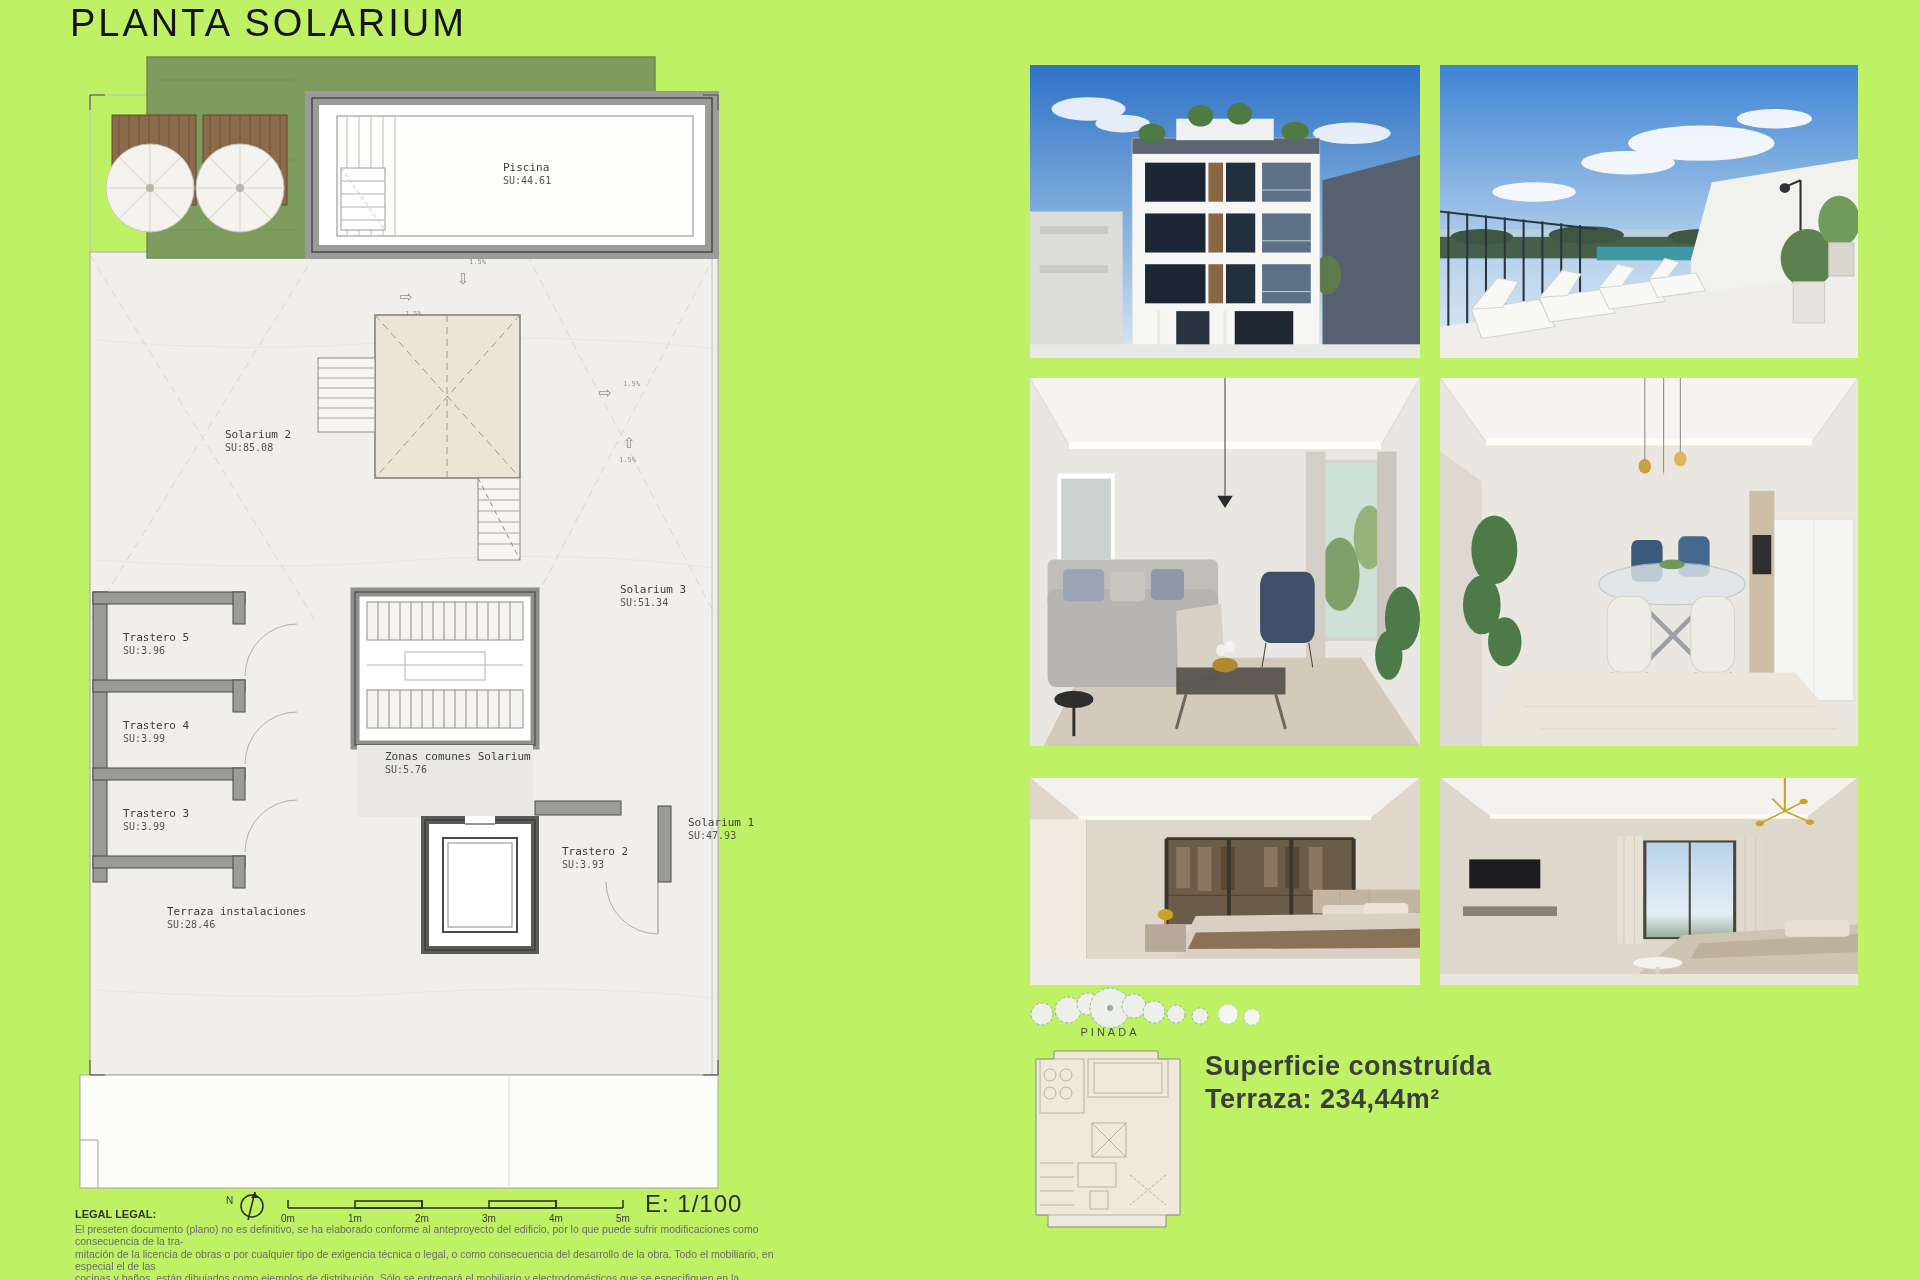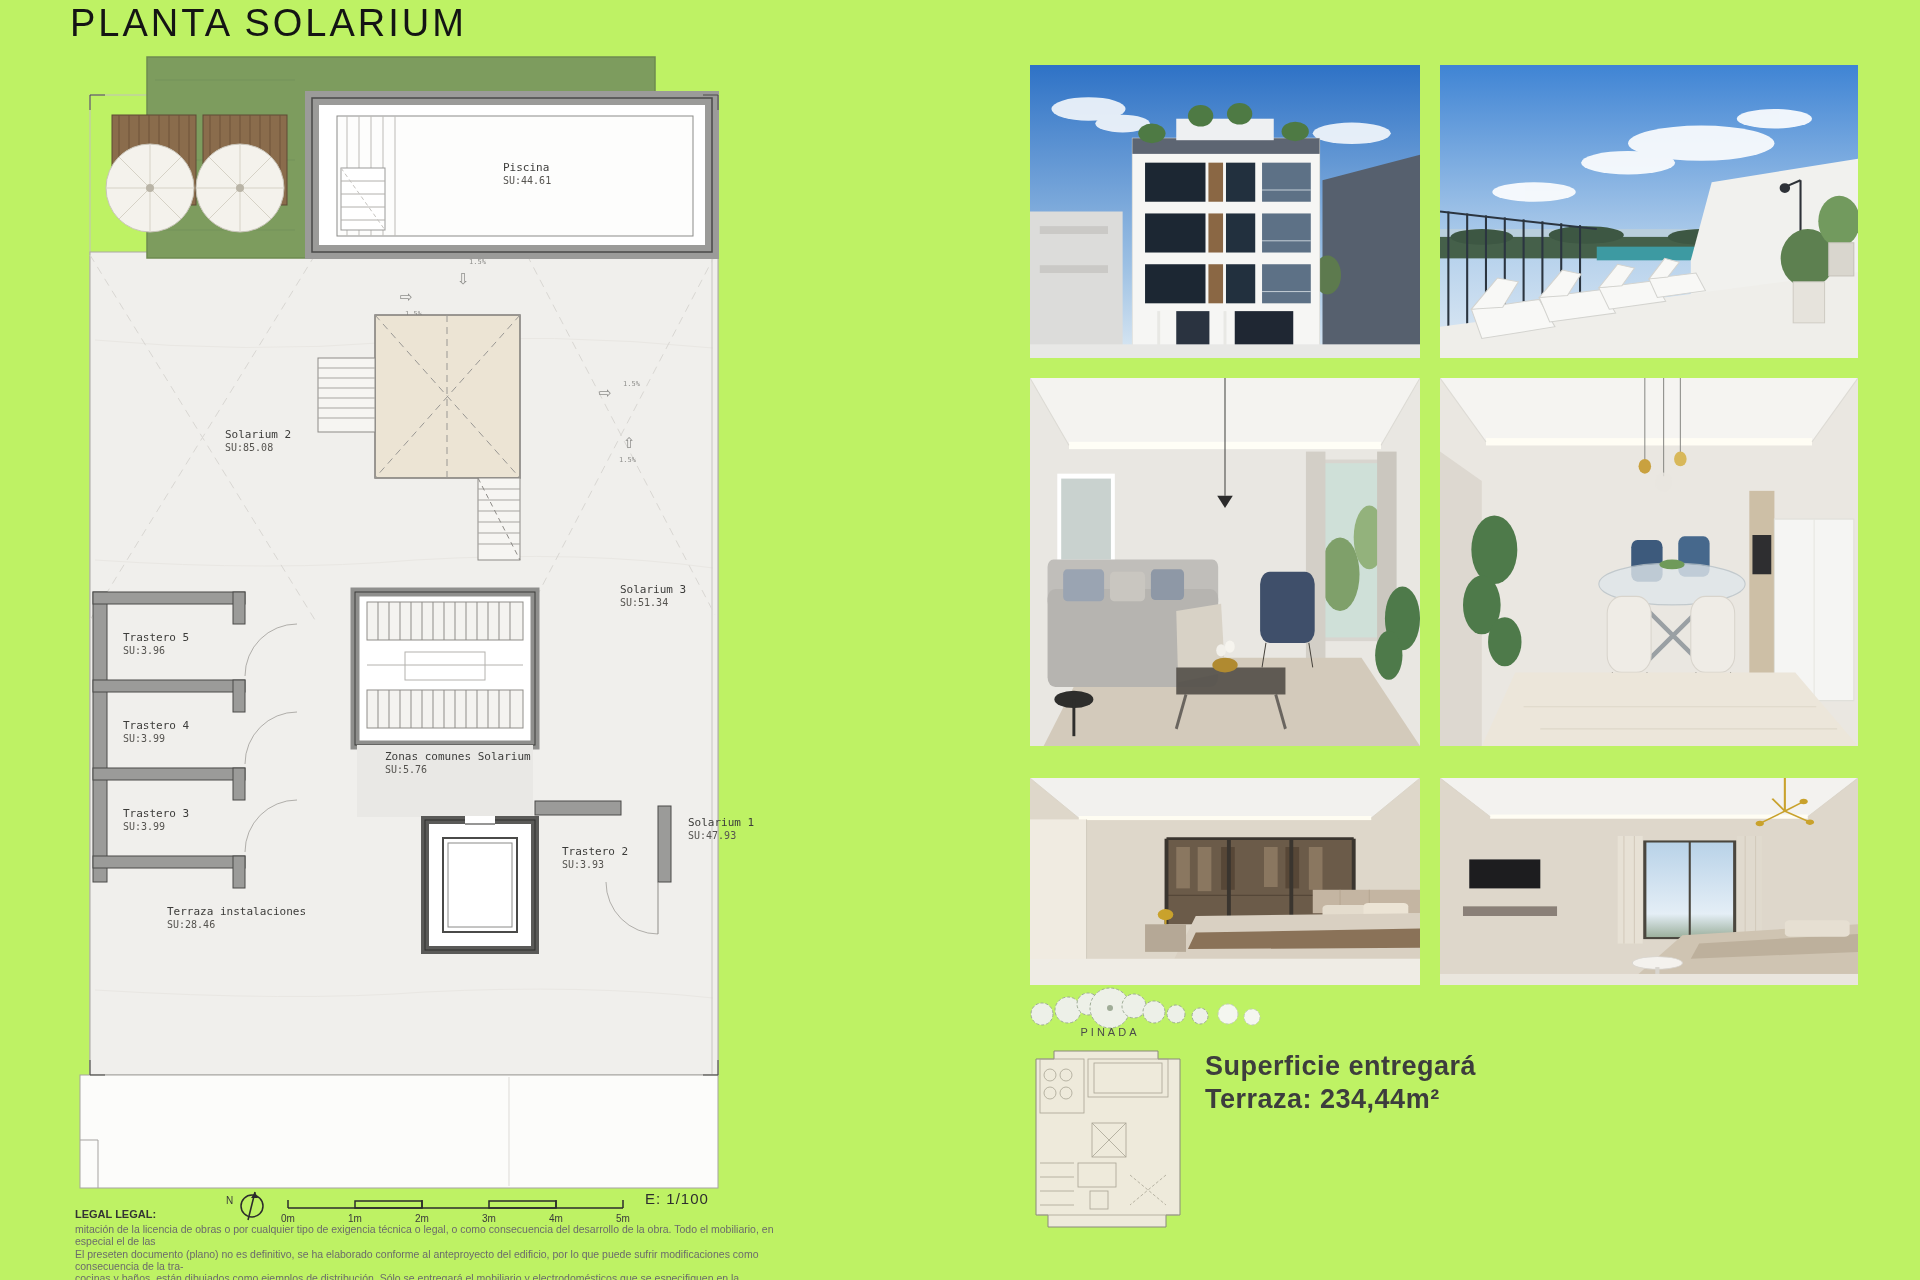--- a/index.html
+++ b/index.html
@@ -6,21 +6,21 @@
   #page{position:relative;width:1920px;height:1280px;background:#bef264;overflow:hidden;
         font-family:"Liberation Sans",sans-serif;}
   .abs{position:absolute;}
   #title{left:70px;top:2px;font-size:38px;font-weight:400;letter-spacing:3px;color:#141414;}
   
   .lbl{font-family:"DejaVu Sans Mono",monospace;font-size:11px;fill:#3c3c3a;}
   .lbl2{font-family:"DejaVu Sans Mono",monospace;font-size:10px;fill:#55534f;}
   .arrow{font-family:"DejaVu Sans",sans-serif;font-size:15px;fill:#8f8f8c;}
   .pct{font-family:"DejaVu Sans Mono",monospace;font-size:7px;fill:#8f8f8c;}
   .tick{font-family:"Liberation Sans",sans-serif;font-size:10px;fill:#3a3a3a;}
-  #scale-ratio{left:645px;top:1190px;font-size:15px;color:#2e2e2e;letter-spacing:1px;}
+  #scale-ratio{left:645px;top:1190px;font-size:24px;color:#2e2e2e;letter-spacing:1px;}
   #legal{left:75px;top:1208px;width:700px;}
   #legal .head{font-size:11px;font-weight:bold;color:#333;margin-bottom:3px;}
   #legal .line{font-size:10.5px;line-height:12.3px;color:#6b6b6b;}
   #summary{left:1205px;top:1050px;color:#3d3d3d;font-weight:bold;font-size:27px;line-height:33px;letter-spacing:.5px;}
   .photo{position:absolute;overflow:hidden;background:#dfe7ee;}
   .photo svg{display:block;width:100%;height:100%;}
   #pinada-label{font-family:"Liberation Sans",sans-serif;font-size:11px;letter-spacing:3px;fill:#4a4a4a;}
 </style>
 </head>
 <body>
@@ -300,22 +300,22 @@
       <text x="204" y="36" class="tick" text-anchor="middle">2m</text>
       <text x="271" y="36" class="tick" text-anchor="middle">3m</text>
       <text x="338" y="36" class="tick" text-anchor="middle">4m</text>
       <text x="405" y="36" class="tick" text-anchor="middle">5m</text>
     </g>
   </svg>
   <div id="scale-ratio" class="abs">E: 1/100</div>
 
   <div id="legal" class="abs">
     <div class="head">LEGAL LEGAL:</div>
+    <div class="line">El preseten documento (plano) no es definitivo, se ha elaborado conforme al anteproyecto del edificio, por lo que puede sufrir modificaciones como consecuencia de la tra-</div>
     <div class="line">mitación de la licencia de obras o por cualquier tipo de exigencia técnica o legal, o como consecuencia del desarrollo de la obra. Todo el mobiliario, en especial el de las</div>
-    <div class="line">El preseten documento (plano) no es definitivo, se ha elaborado conforme al anteproyecto del edificio, por lo que puede sufrir modificaciones como consecuencia de la tra-</div>
     <div class="line">cocinas y baños, están dibujados como ejemplos de distribución. Sólo se entregará el mobiliario y electrodomésticos que se especifiquen en la memoria comercial definitiva.</div>
 
   </div>
 
   <figure class="photo" style="left:1030px;top:65px;width:390px;height:293px;margin:0;">
     <svg viewBox="0 0 400 300" preserveAspectRatio="none">
       <defs>
         <linearGradient id="sky1" x1="0" y1="0" x2="0" y2="1">
           <stop offset="0" stop-color="#2e72c6"></stop>
             <stop offset="0.7" stop-color="#9fc2e4"></stop>
@@ -677,17 +677,17 @@
         <line x1="10" y1="132" x2="44" y2="132"></line>
       <line x1="10" y1="146" x2="44" y2="146"></line>
         <line x1="10" y1="160" x2="44" y2="160"></line>
       <line x1="8" y1="170" x2="148" y2="170"></line>
       <line x1="100" y1="130" x2="136" y2="160" stroke-dasharray="3 2"></line>
       <line x1="136" y1="130" x2="100" y2="160" stroke-dasharray="3 2"></line>
     </g>
   </svg>
 
   <div id="summary" class="abs">
-    <div>Superficie entregará</div>
+    <div>Superficie construída</div>
     <div>Terraza: 234,44m²</div>
   </div>
 
 </div>
 
 </body></html>

